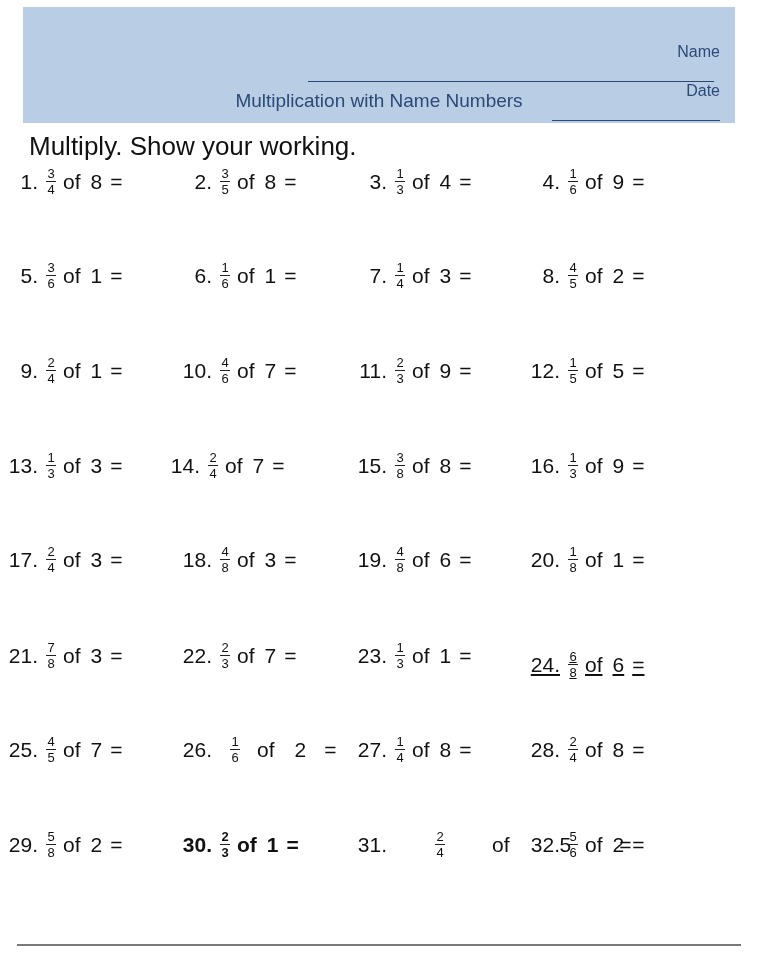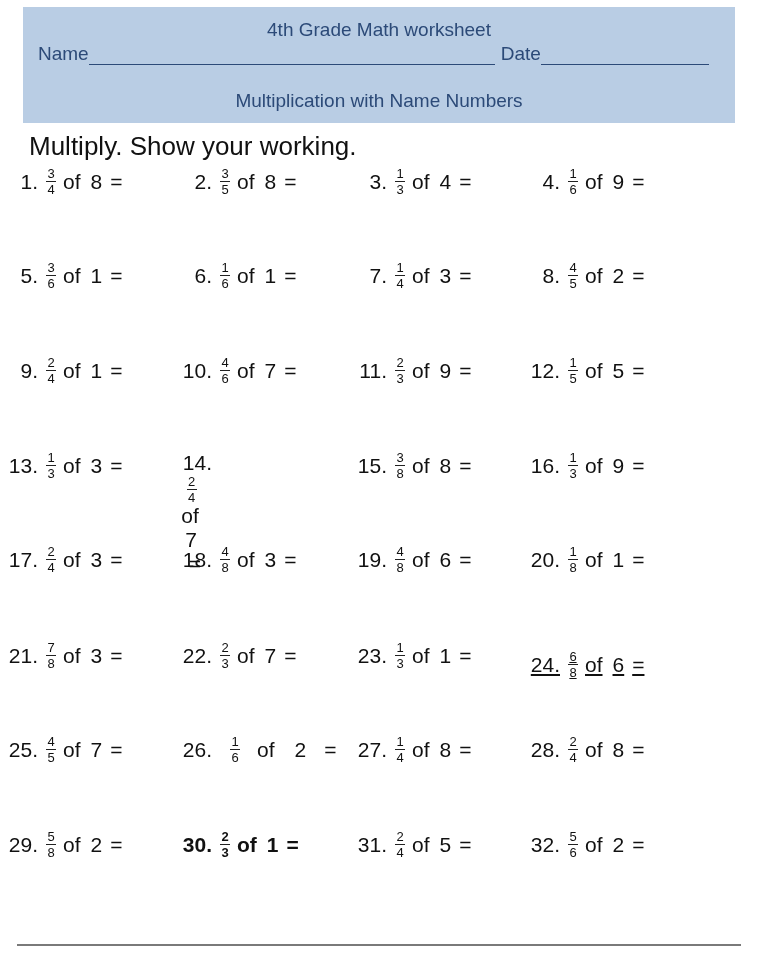--- a/index.html
+++ b/index.html
@@ -10,21 +10,21 @@
     .header {
       position: absolute; left: 23px; top: 7px; width: 712px; height: 116px;
       background: #b9cde4; color: #2c4a78;
     }
     .header .title {
       position: absolute; top: 12px; left: 0; right: 0; text-align: center;
       font-size: 19px;
     }
     .header .name-row {
       position: absolute; top: 36px; left: 15px; right: 15px;
-      font-size: 19px; display: flex; align-items: flex-end;
+      font-size: 16px; display: flex; align-items: flex-end; flex-direction: column;
     }
     .header .blank {
       display: inline-block; border-bottom: 1.5px solid #2c4a78; height: 20px;
     }
     .header .name-blank { width: 406px; margin-right: 6px; }
     .header .date-blank { width: 168px; }
     .header .subtitle {
       position: absolute; top: 83px; left: 0; right: 0; text-align: center;
       font-size: 19px;
     }
@@ -48,21 +48,20 @@
     .whole { margin-right: 8px; }
     .footer-line {
       position: absolute; left: 17px; top: 944px; width: 724px; height: 0;
       border-top: 2px solid #7a7a7a;
     }
   </style>
 </head>
 <body>
 
 <div class="header">
-  <div class="title">4th Grade Math worksheet</div>
   <div class="name-row">
     <span>Name</span>
     <span class="blank name-blank"></span>
     <span>Date</span>
     <span class="blank date-blank"></span>
   </div>
   <div class="subtitle">Multiplication with Name Numbers</div>
 </div>
 
 <div class="instructions">Multiply. Show your working.</div>
@@ -204,21 +203,21 @@
       <span class="num">13.</span>
       <span class="frac">
         <span class="n">1</span>
         <span class="bar"></span>
         <span class="d">3</span>
       </span>
       <span class="of">of</span>
       <span class="whole">3</span>
       <span class="eq">=</span>
     </div>
-    <div class="problem" style="left: 170px; top: 451px; flex-direction: column;">
+    <div class="problem" style="left: 158px; top: 451px;">
       <span class="num">14.</span>
       <span class="frac">
         <span class="n">2</span>
         <span class="bar"></span>
         <span class="d">4</span>
       </span>
       <span class="of">of</span>
       <span class="whole">7</span>
       <span class="eq">=</span>
     </div>
@@ -391,21 +390,21 @@
       <span class="num">30.</span>
       <span class="frac">
         <span class="n">2</span>
         <span class="bar"></span>
         <span class="d">3</span>
       </span>
       <span class="of">of</span>
       <span class="whole">1</span>
       <span class="eq">=</span>
     </div>
-    <div class="problem" style="left: 345px; top: 830px;">
+    <div class="problem" style="left: 345px; top: 830px; gap: 40px;">
       <span class="num">31.</span>
       <span class="frac">
         <span class="n">2</span>
         <span class="bar"></span>
         <span class="d">4</span>
       </span>
       <span class="of">of</span>
       <span class="whole">5</span>
       <span class="eq">=</span>
     </div>

